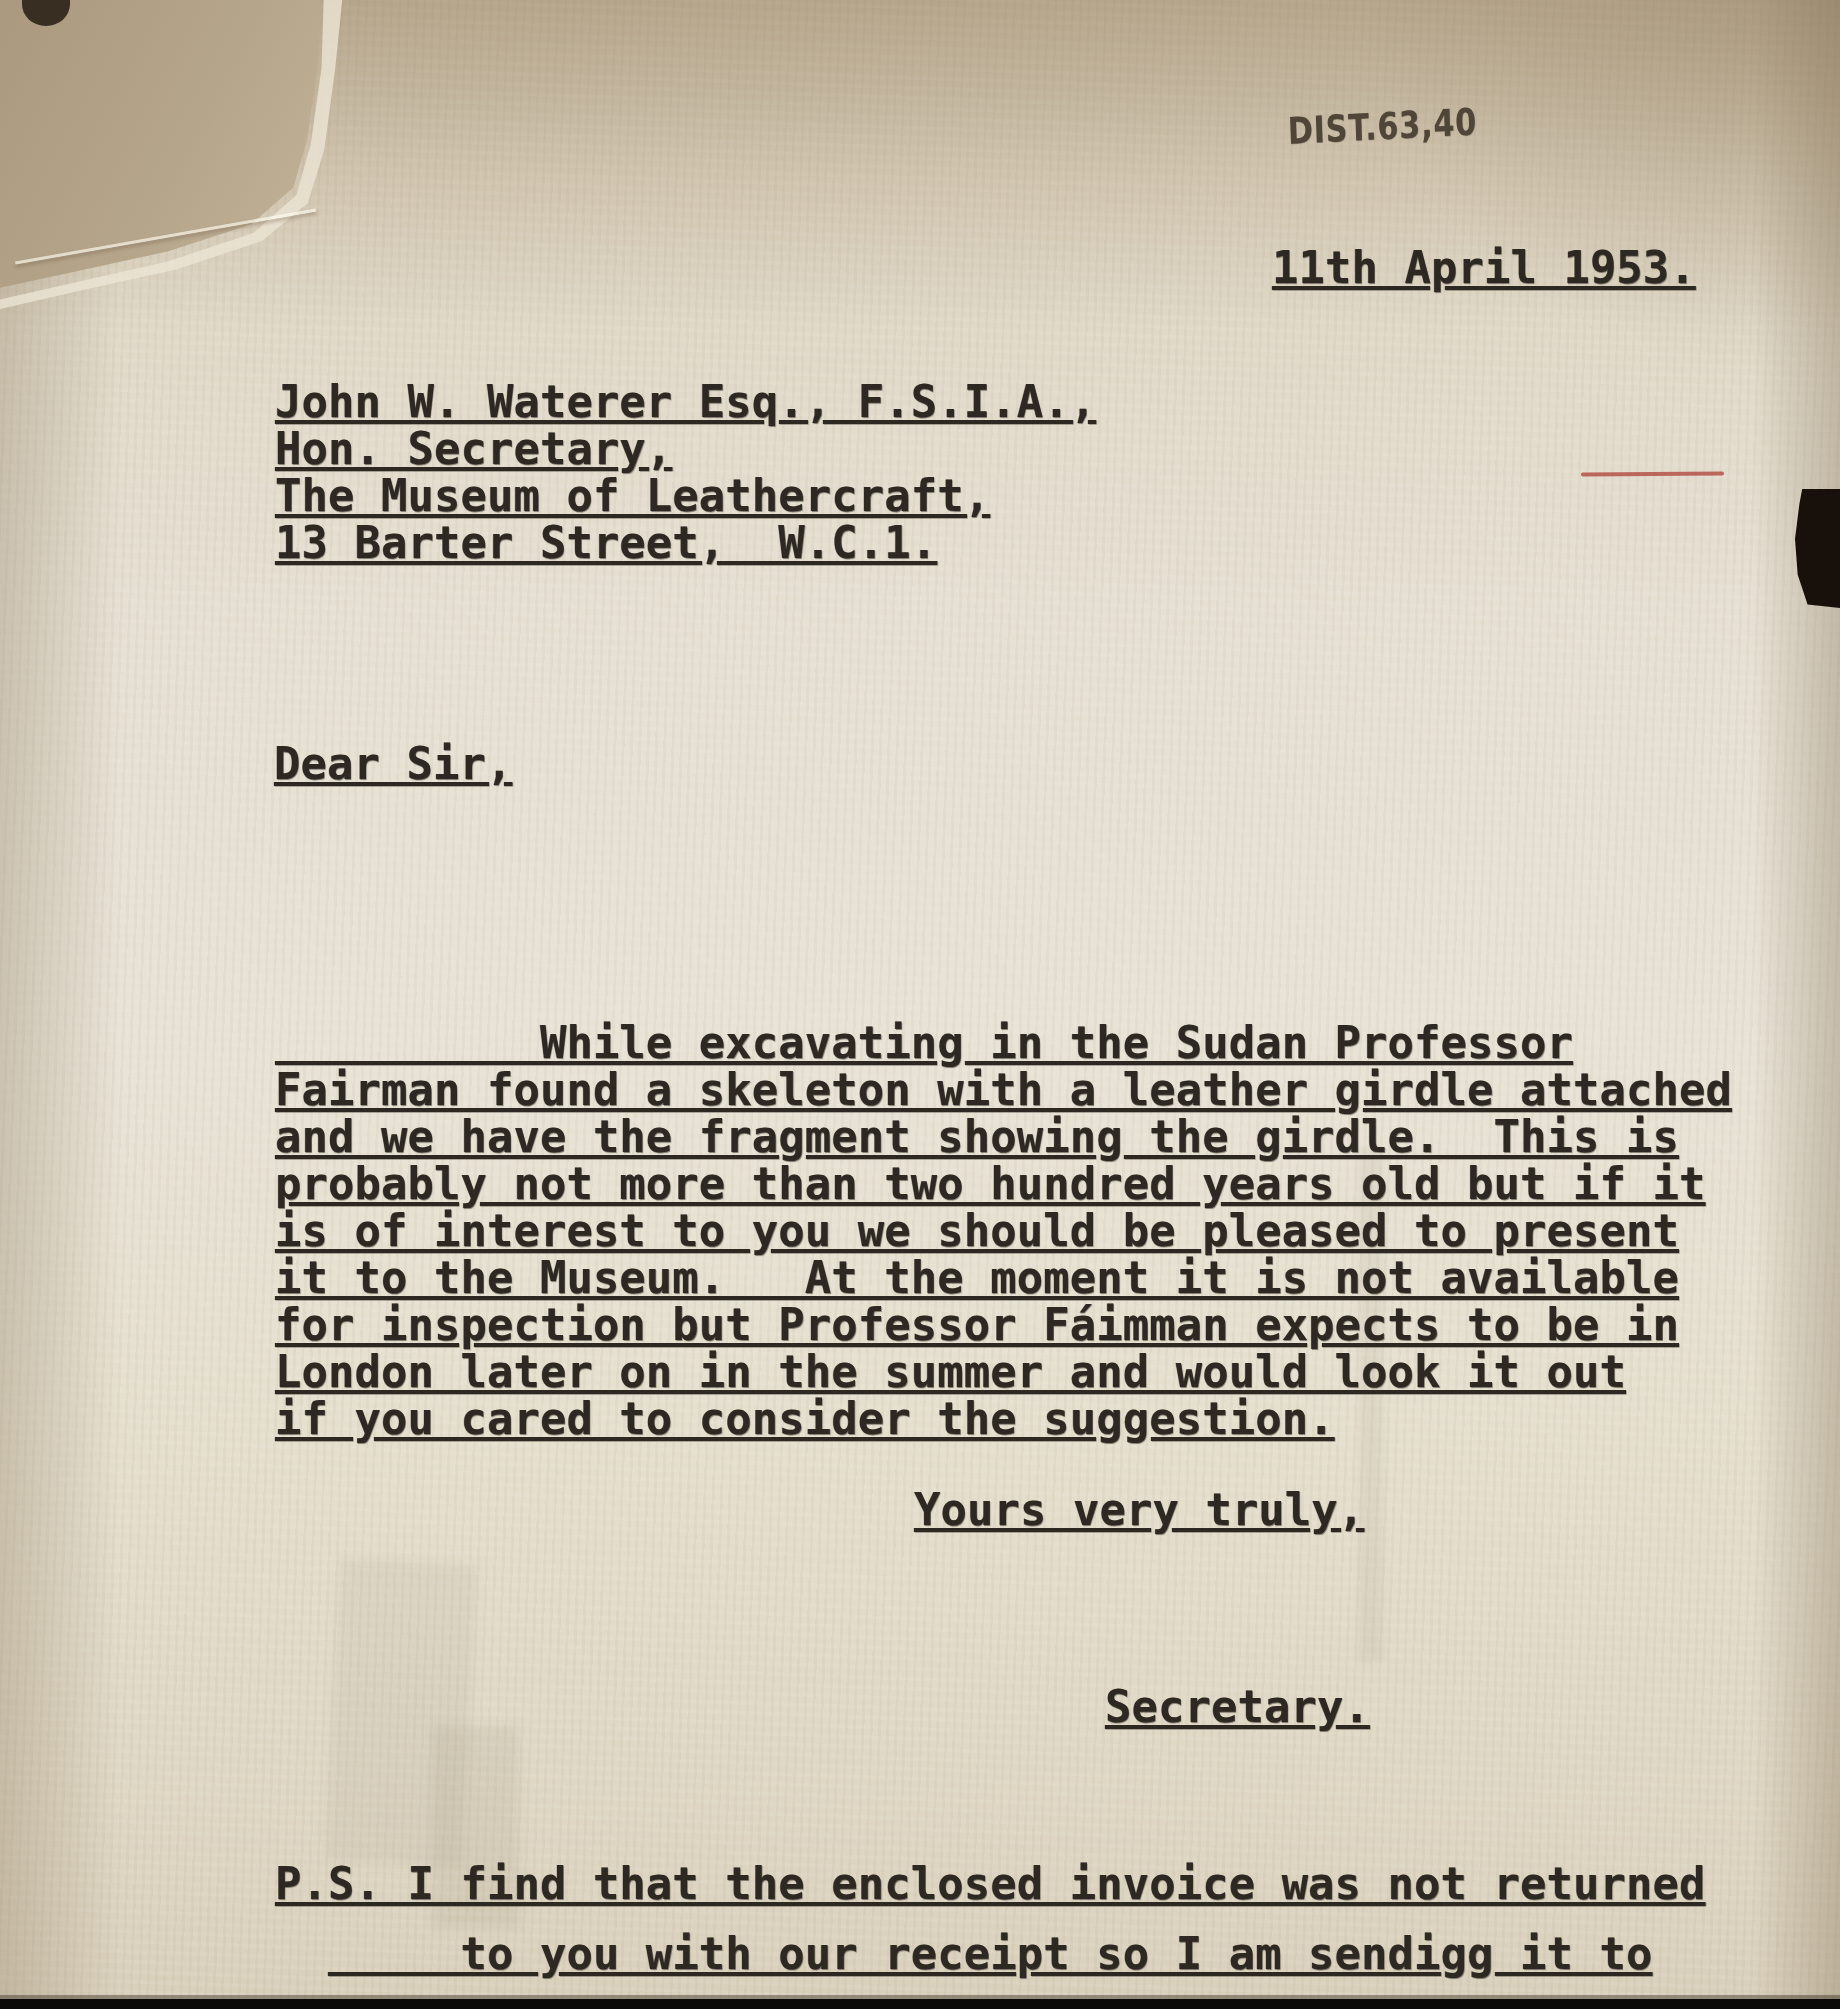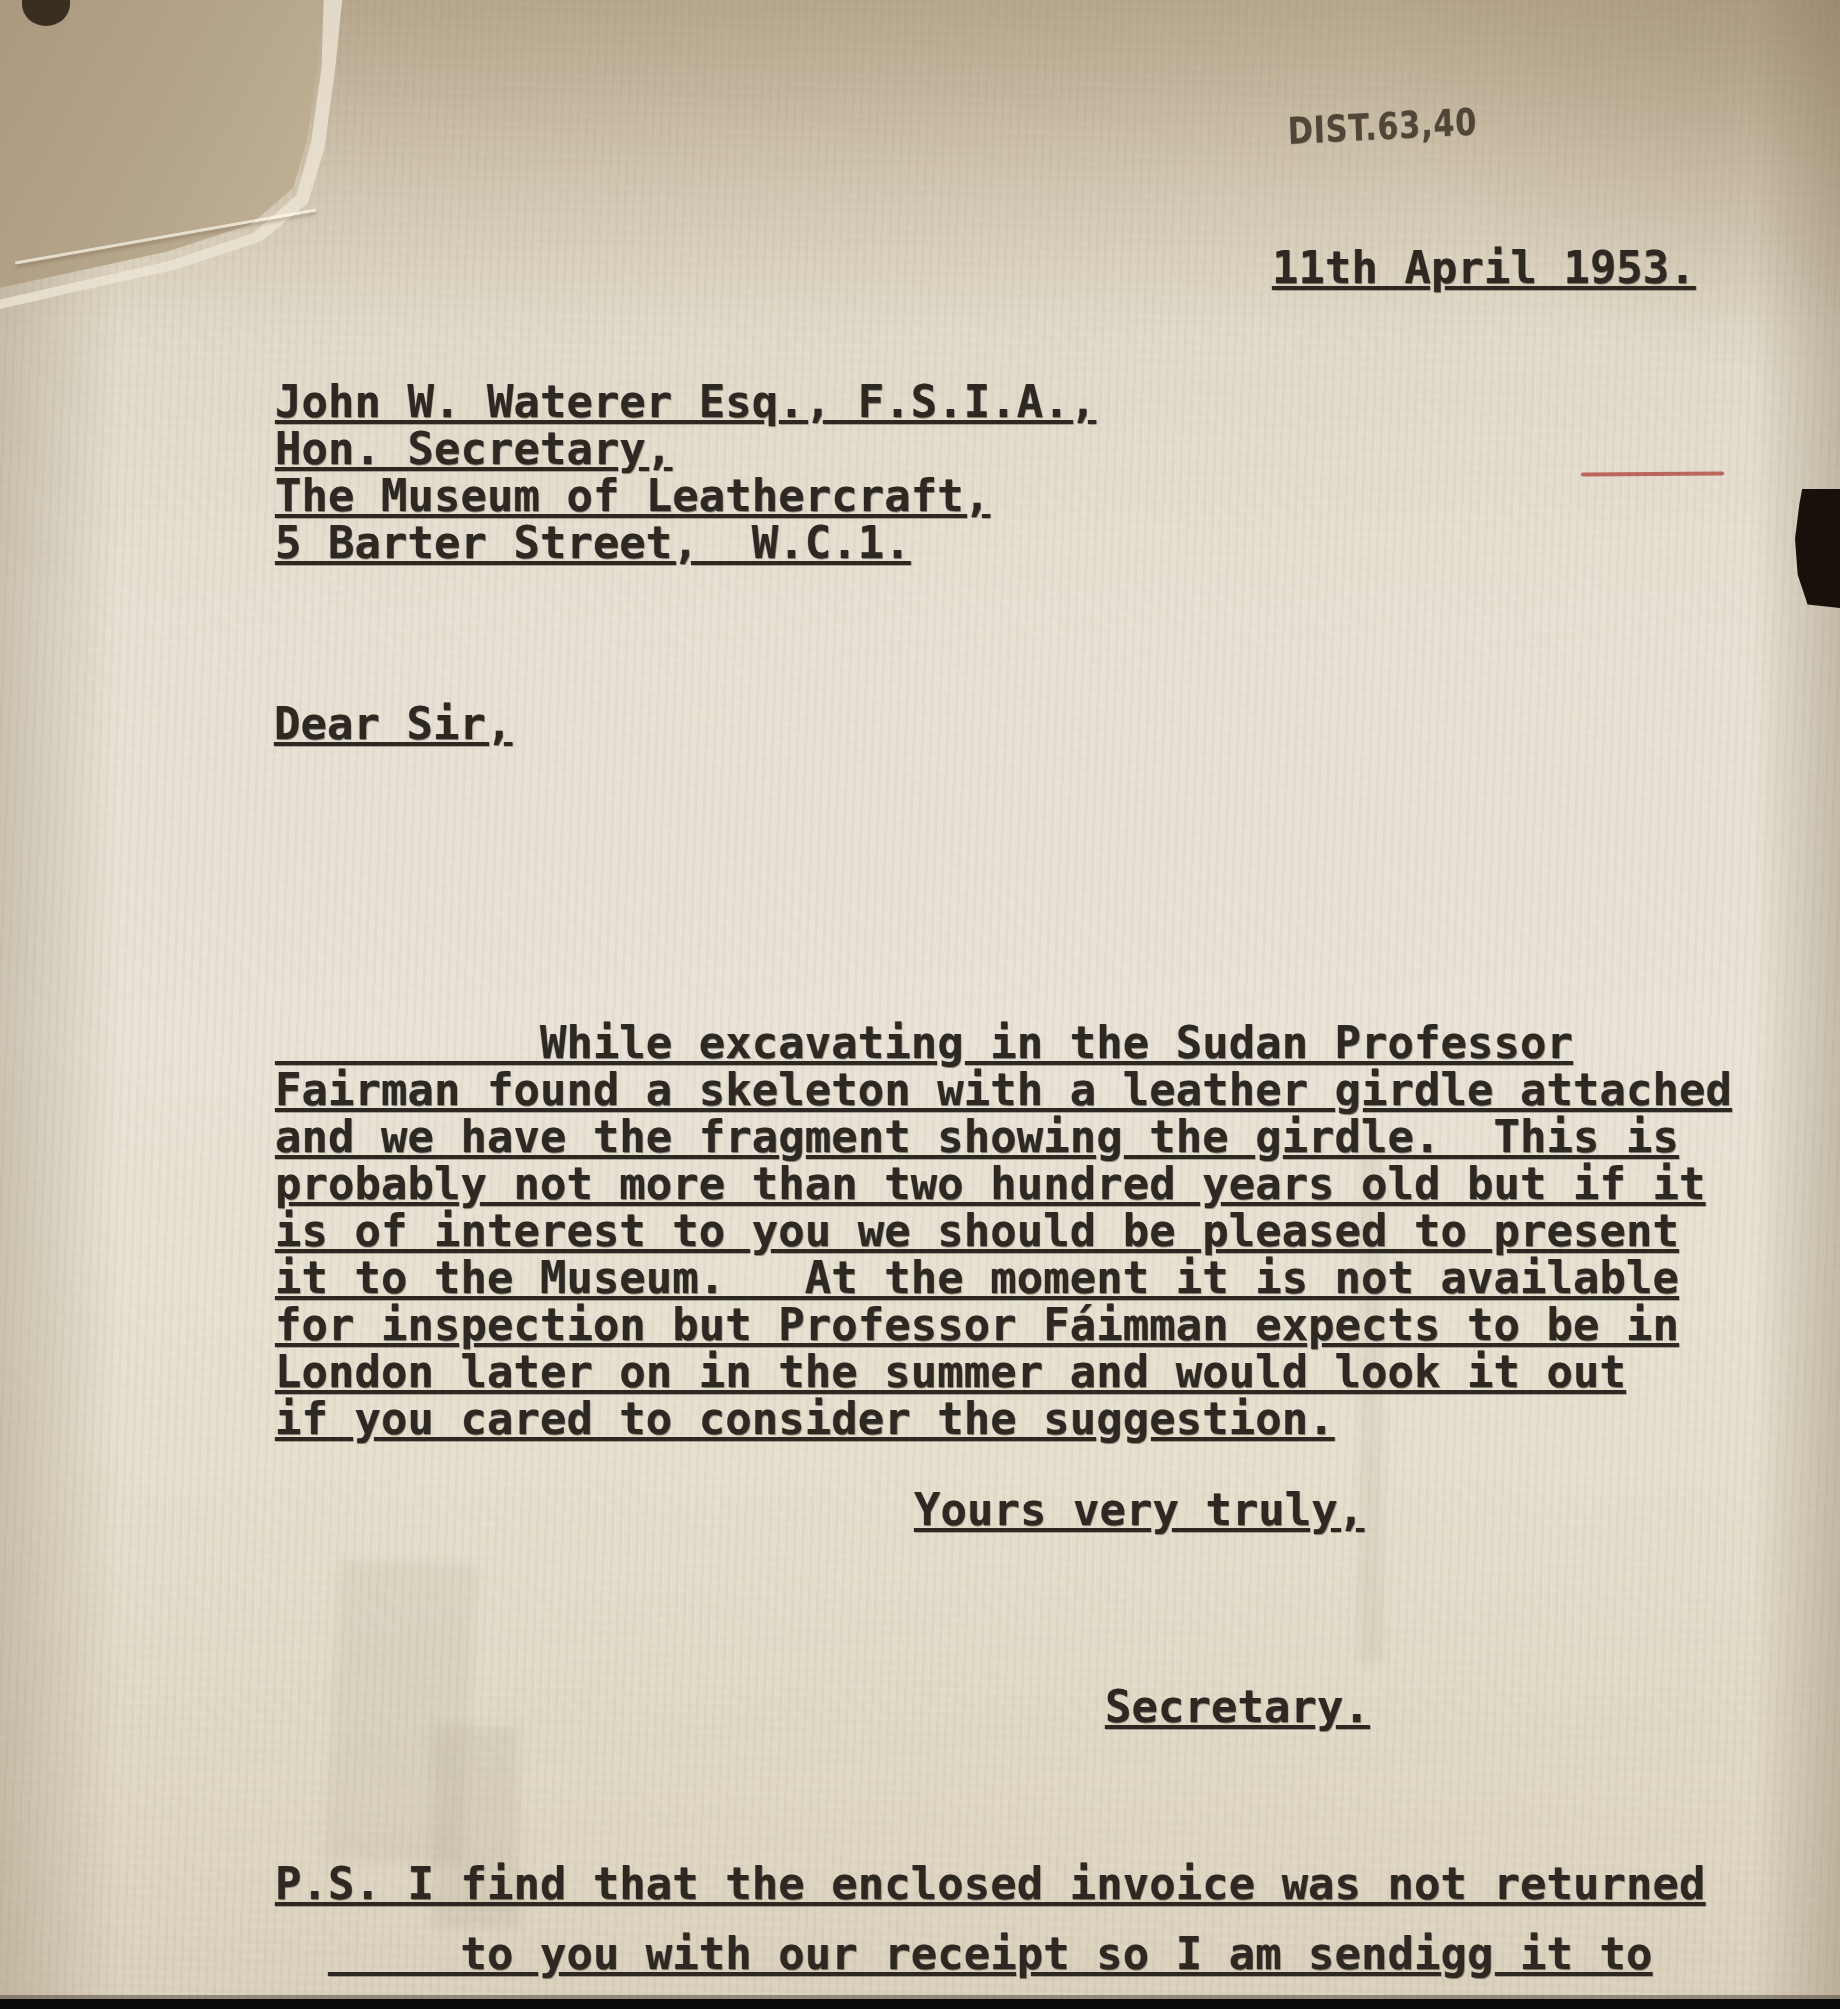--- a/index.html
+++ b/index.html
@@ -44,21 +44,21 @@
     background:rgba(148,138,115,0.12);filter:blur(4.6px);}
   .ghost-c{position:absolute;left:1359px;top:1148px;width:24px;height:514px;
     background:rgba(150,140,118,0.10);filter:blur(3.7px);}
 
   
   .typed{position:absolute;font-family:"DejaVu Sans Mono","Liberation Mono",monospace;
     font-size:44px;line-height:47px;font-weight:700;color:#2e2822;white-space:pre;
     text-shadow:0.6px 0.6px 0.8px rgba(46,40,34,0.55),-0.5px 0 0.6px rgba(46,40,34,0.30);text-decoration:underline;}
   .date{left:1272px;top:244px;}
   .address{left:275px;top:378px;}
-  .salutation{left:274px;top:700px;}
+  .salutation{left:274px;top:740px;}
   .para1{left:275px;top:797px;}
   .para2{left:275px;top:1019px;}
   .closing{left:914px;top:1486px;}
   .signature{left:1105px;top:1683px;}
   .ps{left:275px;top:1849px;line-height:70px;text-align:center;}
 
   
   .hand-note{position:absolute;left:1287px;top:110px;
     font-family:"DejaVu Sans","Liberation Sans",sans-serif;font-size:37px;font-weight:600;
     letter-spacing:0.9px;color:#4f4638;transform:scaleX(.82) rotate(-2.4deg);transform-origin:left top;
@@ -84,21 +84,21 @@
   <div class="ghost-c"></div>
   <div class="ink-blot"></div>
   <div class="red-mark"></div>
 
   <div class="hand-note">DIST.63,40</div>
 
   <div class="typed date">11th April 1953.</div>
   <div class="typed address">John W. Waterer Esq., F.S.I.A.,
 Hon. Secretary,
 The Museum of Leathercraft,
-5 Barter Street,  W.C.1.</div>
+13 Barter Street,  W.C.1.</div>
   <div class="typed salutation">Dear Sir,</div>
   <div class="typed closing">Yours very truly,</div>
   <div class="typed para2">          While excavating in the Sudan Professor
 Fairman found a skeleton with a leather girdle attached
 and we have the fragment showing the girdle.  This is
 probably not more than two hundred years old but if it
 is of interest to you we should be pleased to present
 it to the Museum.   At the moment it is not available
 for inspection but Professor Fáimman expects to be in
 London later on in the summer and would look it out

